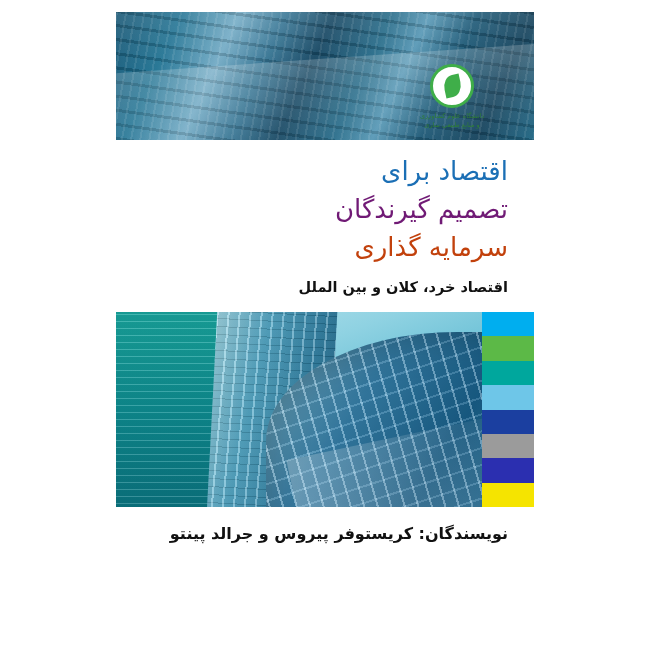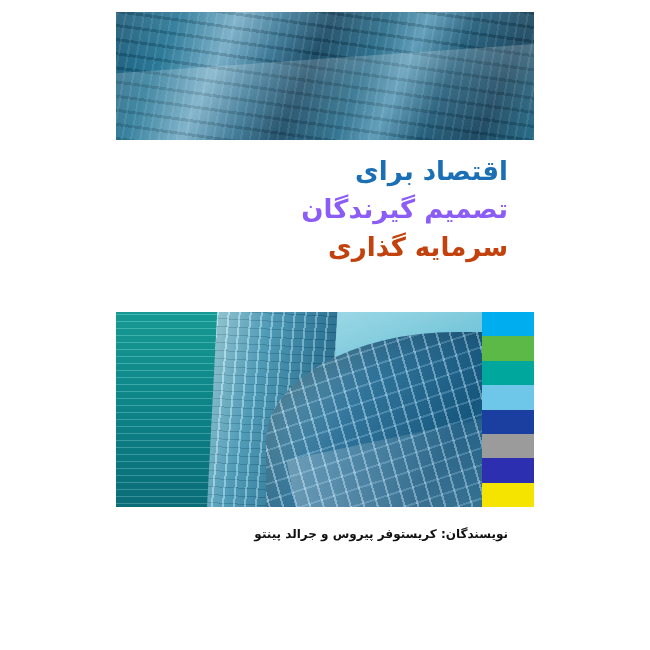--- a/index.html
+++ b/index.html
@@ -107,21 +107,21 @@
     position: absolute;
     right: 26px;
     left: 26px;
     top: 140px;
     text-align: right;
     direction: rtl;
   }
   .title-line {
     color: #1b6fb5;
     font-size: 26px;
-    font-weight: bold;
+    font-weight: normal;
     line-height: 38px;
     letter-spacing: 1px;
     white-space: nowrap;
   }
   .subtitle {
     margin-top: 10px;
     color: #111111;
     font-size: 14.5px;
     font-weight: bold;
     line-height: 22px;
@@ -209,39 +209,49 @@
   
   .credits {
     position: absolute;
     right: 26px;
     left: 26px;
     top: 512px;
     text-align: right;
     direction: rtl;
   }
   .credit-line {
-    font-size: 12px;
+    font-size: 16px;
     font-weight: bold;
     color: #111111;
     line-height: 20px;
   }
 </style>
 </head>
 <body>
 
 <div class="page">
   <div class="cover">
 
     <div class="top-photo"></div>
 
+    <div class="logo-wrap">
+      <div class="logo-mark">
+        <div class="leaf"></div>
+      </div>
+      <div class="logo-text">
+        <div>دانشگاه علوم کشاورزی</div>
+        <div>و منابع طبیعی ساری</div>
+      </div>
+    </div>
 
     <div class="titles">
       <div class="title-line" style="color: rgb(27, 111, 181);">اقتصاد برای</div>
-      <div class="title-line" style="color: #8b5cf6;">تصمیم گیرندگان</div>
+      <div class="title-line" style="color: #701a75;">تصمیم گیرندگان</div>
       <div class="title-line" style="color: #c2410c;">سرمایه گذاری</div>
+      <div class="subtitle">اقتصاد خرد، کلان و بین الملل</div>
     </div>
 
     <div class="photo">
       <div class="sky"></div>
       <div class="teal-block"></div>
       <div class="tower"></div>
       <div class="curve"></div>
       <div class="glare"></div>
     </div>
 

